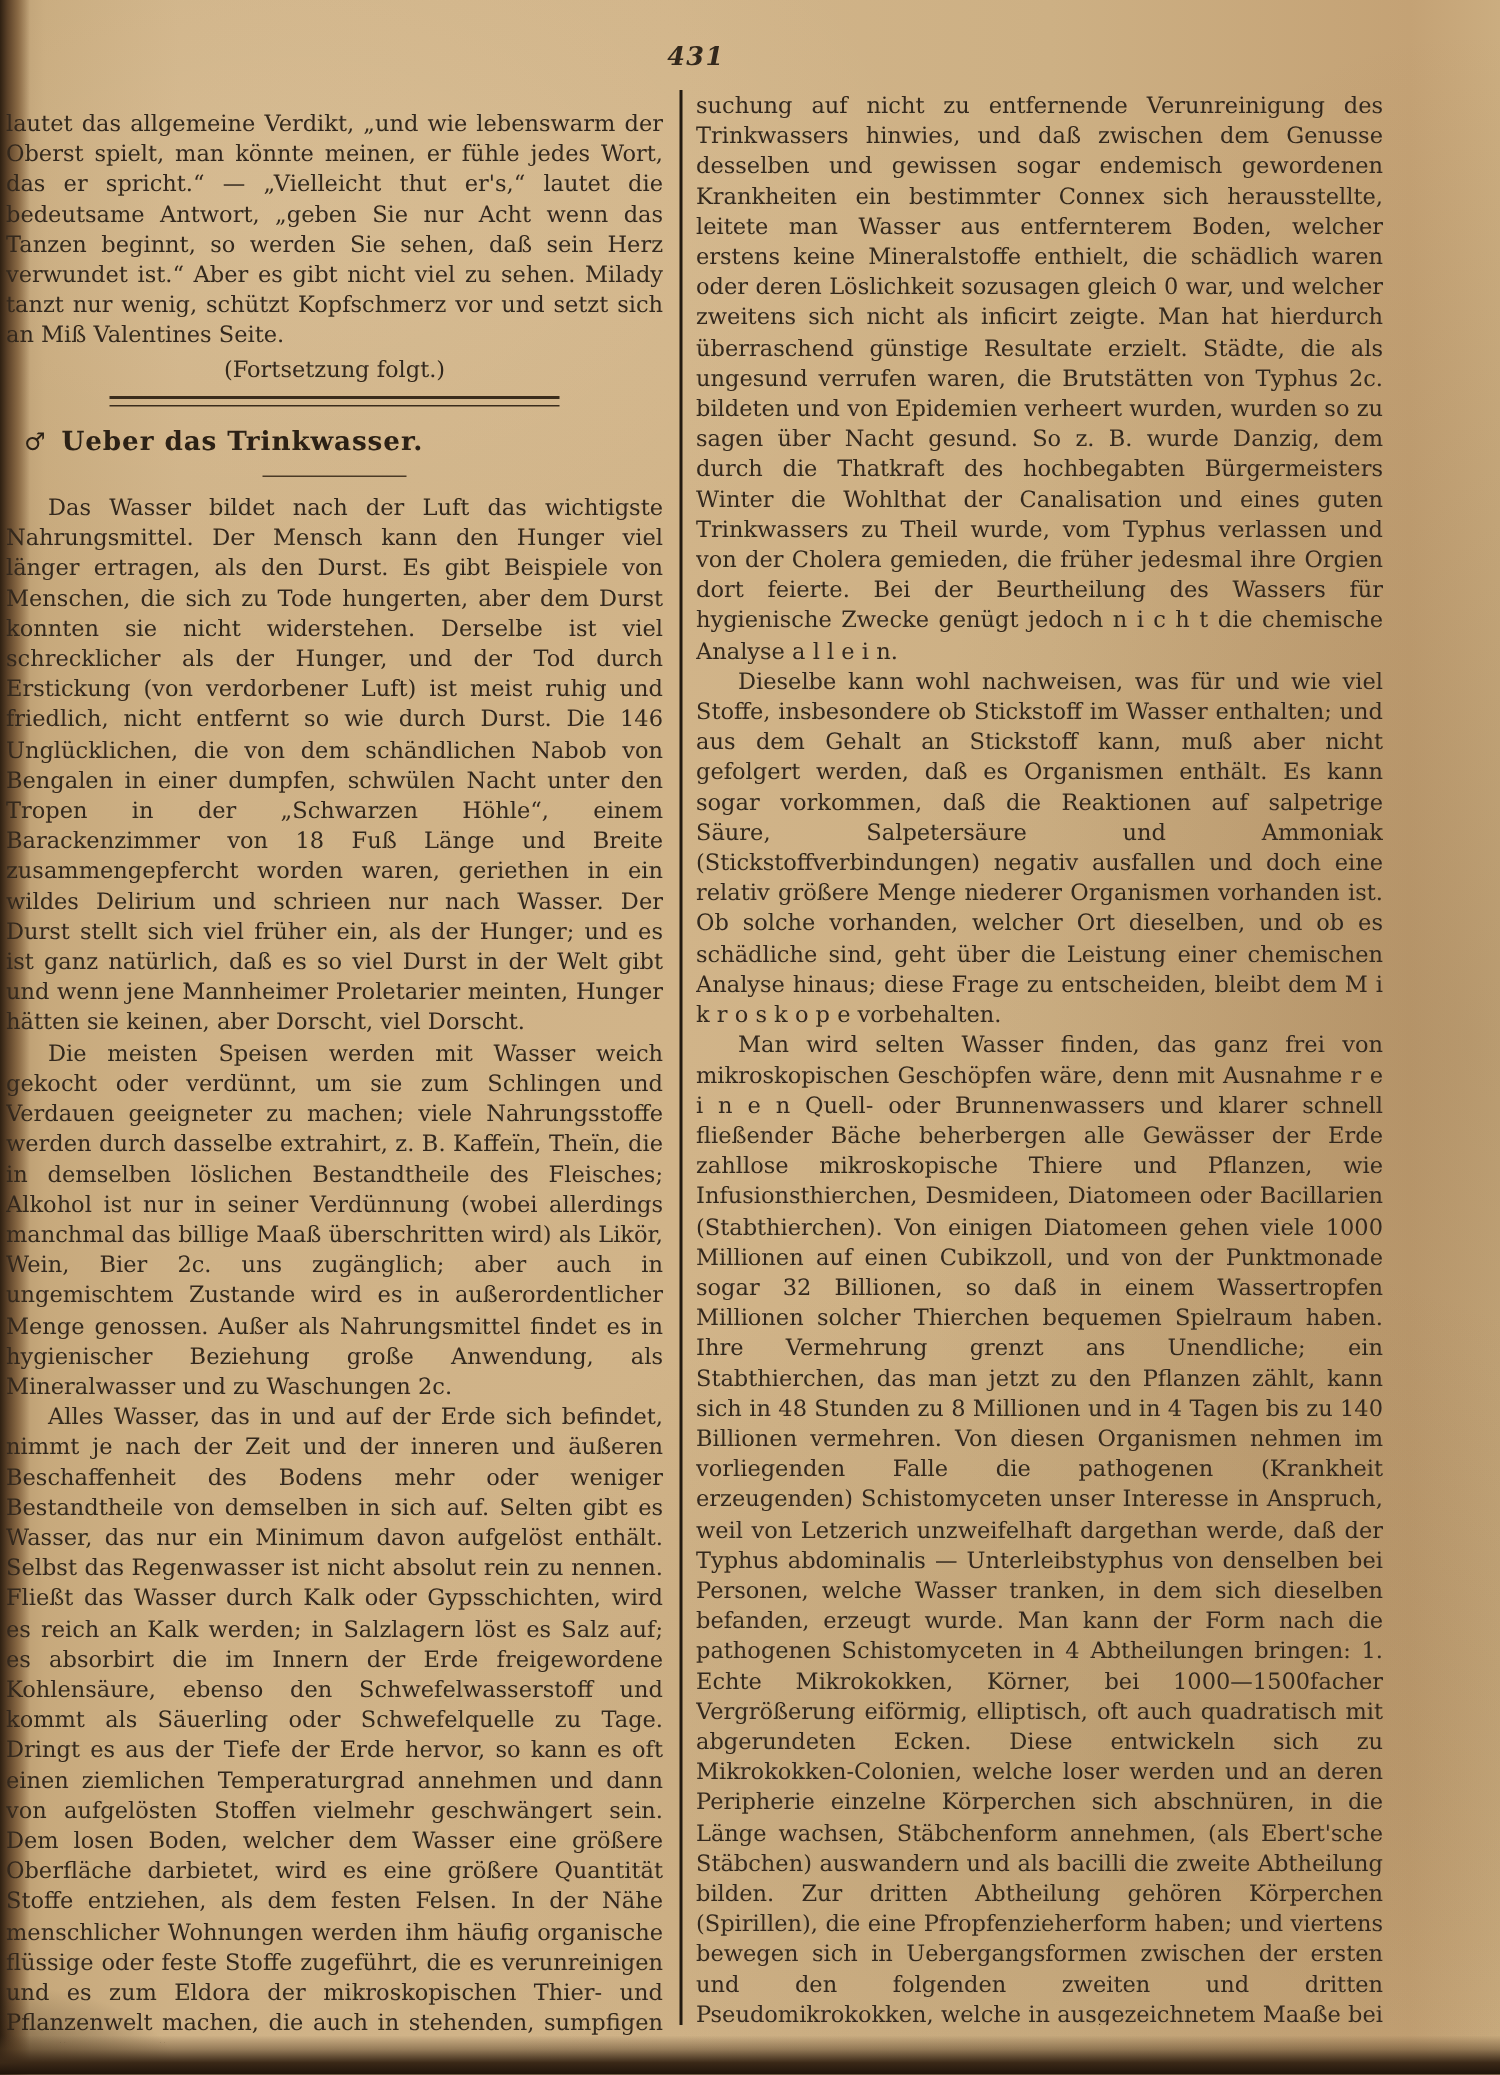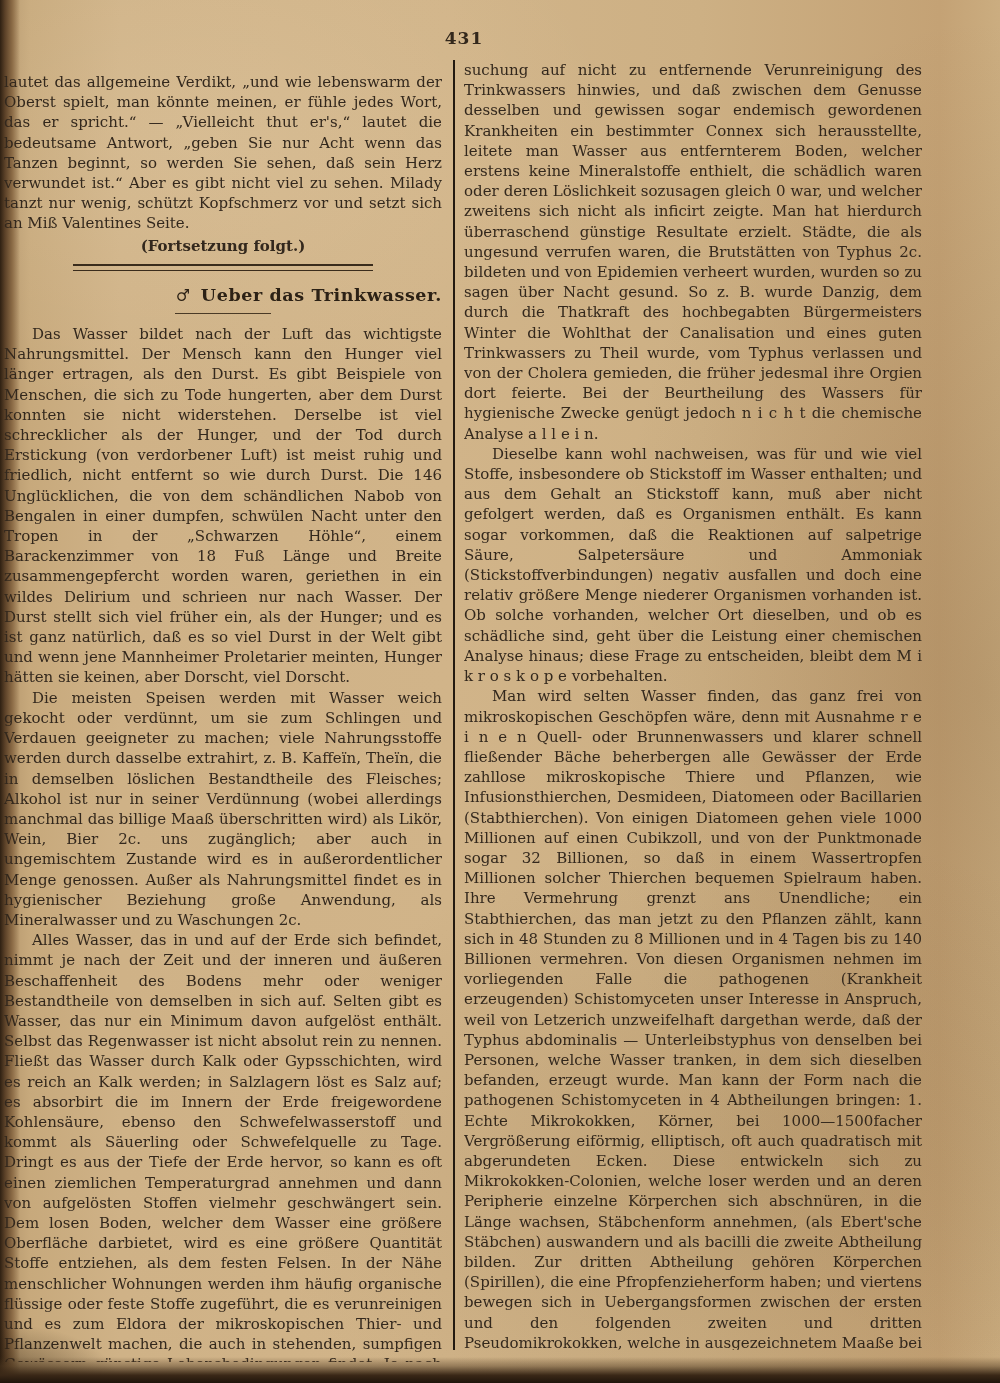--- a/index.html
+++ b/index.html
@@ -25,48 +25,48 @@
   .bottom-edge{
     position:absolute;left:0;bottom:0;width:1000px;height:26px;
     background:linear-gradient(180deg,rgba(80,58,34,0) 0%,rgba(80,58,34,0.45) 35%,#3a2817 70%,#1f140b 100%);
   }
   .corner-shadow{
     position:absolute;left:0;bottom:0;width:120px;height:60px;
     background:radial-gradient(ellipse at 0% 100%, rgba(40,26,12,0.55), transparent 70%);
   }
   .pagenum{
     position:absolute;top:28px;left:404px;width:120px;text-align:center;
-    font-size:17px;font-weight:bold;color:#33281c;letter-spacing:1px;
+    font-size:17px;font-weight:bold;color:#33281c;letter-spacing:1px;font-style:italic;
   }
   .columns{
     position:absolute;top:60px;left:4px;width:918px;height:1290px;
     display:flex;
   }
   .col{
     color:#33281d;
     font-size:15px;line-height:20.2px;text-align:justify;
     overflow:hidden;
   }
   .col-left{width:438px;height:1290px;padding-top:12px;}
   .col-right{width:458px;height:1290px;}
   .divider{
     width:2px;background:#231a10;margin:0 9px 0 11px;height:1290px;
   }
   .col p{margin:0;text-indent:28px;}
   .col p.noindent{text-indent:0;}
   .fortsetzung{
-    text-align:center;text-indent:0 !important;margin:2px 0 6px 0 !important;font-weight:bold;
+    text-align:center;text-indent:0 !important;margin:2px 0 6px 0 !important;
   }
   .rule-double{
     width:300px;height:4px;margin:8px auto 14px auto;
     border-top:2px solid #3a2c1c;border-bottom:1px solid #3a2c1c;
   }
   .article-head{
-    text-align:right;font-size:17.5px;font-weight:bold;color:#2c2115;
-    letter-spacing:0.6px;margin:0;
+    text-align:left;font-size:17.5px;font-weight:bold;color:#2c2115;
+    letter-spacing:0.6px;margin:12px;
   }
   .mars{font-weight:normal;font-size:16px;margin-right:10px;}
   .rule-short{
     width:96px;height:0;margin:7px auto 10px auto;
     border-top:1.5px solid #4a3a26;
   }
 </style>
 </head>
 <body>
 

